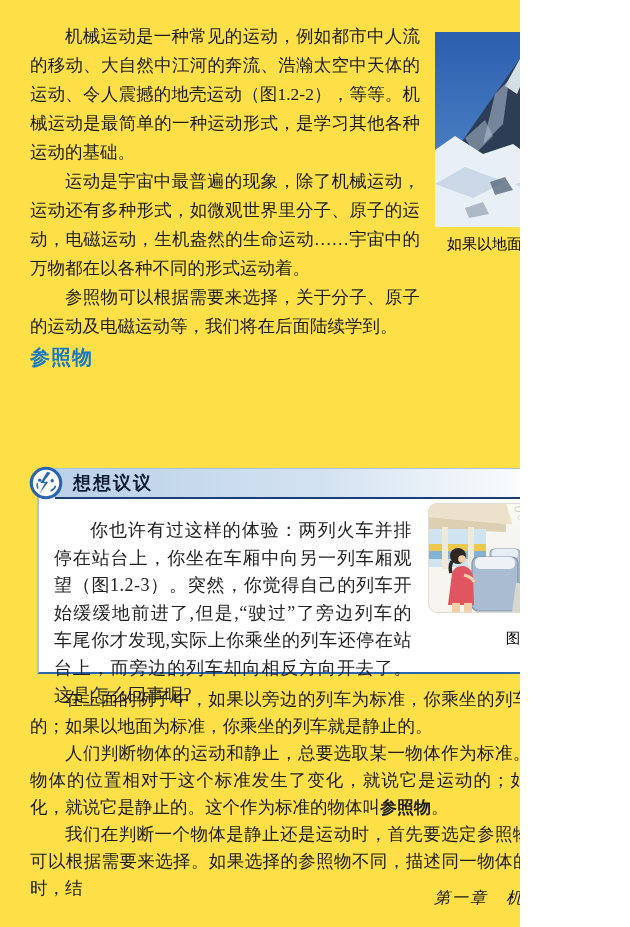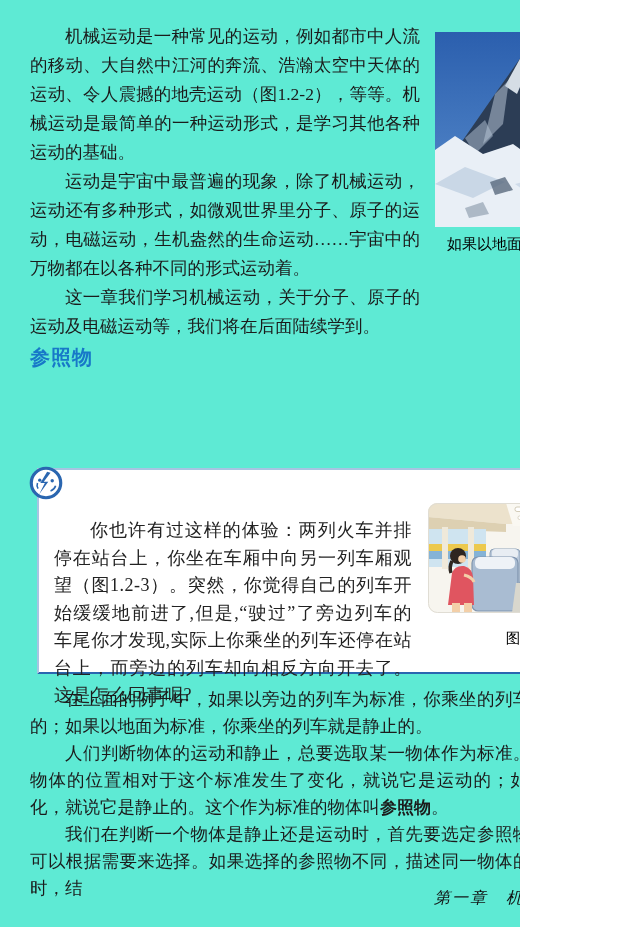--- a/index.html
+++ b/index.html
@@ -1,17 +1,17 @@
 <!DOCTYPE html>
 <html><head>
 <meta charset="utf-8">
 <style>
   html,body { margin:0; padding:0; background:#ffffff; }
   .page {
-    position:relative; width:520px; height:927px; background:#5eead4;
+    position:relative; width:520px; height:927px; background:#fde047;
     overflow:hidden; font-family:"Liberation Serif", serif; color:#1b1b1b;
   }
   
   .textblock p {
     margin:0; font-size:17.5px; line-height:29px; text-align:justify;
     text-indent:2em; color:#1b1b1b;
   }
   .intro { position:absolute; left:30px; top:22px; width:390px; }
   .lead  { position:absolute; left:30px; top:396px; width:572px; }
   .lead p { line-height:28.5px; }
@@ -68,21 +68,21 @@
   }
 </style>
 </head>
 <body>
 
 <div class="page">
 
   <div class="textblock intro">
     <p>机械运动是一种常见的运动，例如都市中人流的移动、大自然中江河的奔流、浩瀚太空中天体的运动、令人震撼的地壳运动（图1.2-2），等等。机械运动是最简单的一种运动形式，是学习其他各种运动的基础。</p>
     <p>运动是宇宙中最普遍的现象，除了机械运动，运动还有多种形式，如微观世界里分子、原子的运动，电磁运动，生机盎然的生命运动……宇宙中的万物都在以各种不同的形式运动着。</p>
-    <p>这一章我们学习机械运动，关于分子、原子的运动及电磁运动等，我们将在后面陆续学到。</p>
+    <p>参照物可以根据需要来选择，关于分子、原子的运动及电磁运动等，我们将在后面陆续学到。</p>
   </div>
 
   <figure class="fig-everest" style="margin:0">
     <svg width="178" height="195" viewBox="0 0 178 195" role="img">
       <defs>
         <linearGradient id="sky" x1="0" y1="0" x2="0" y2="1">
           <stop offset="0" stop-color="#2b5fae"></stop>
           <stop offset="1" stop-color="#5b8fce"></stop>
         </linearGradient>
       </defs>
@@ -102,20 +102,23 @@
     </svg>
     <figcaption class="cap">
       <div>如果以地面为标准</div>
     </figcaption>
   </figure>
 
   <div class="section-heading">参照物</div>
 
 
   <div class="think-box">
+    <div class="box-bar">
+      <span class="box-title">想想议议</span>
+    </div>
     <svg class="box-icon" viewBox="0 0 30 30">
       <circle cx="15" cy="15" r="13" fill="#ffffff" stroke="#2a66b0" stroke-width="2.8"></circle>
       <path d="M16,5 L10,15 L14,15 L9,25 L17,14 L13,14 L19,6 Z" fill="#2a66b0"></path>
       <circle cx="9.5" cy="12.5" r="1.5" fill="#2a66b0"></circle>
       <circle cx="20.5" cy="13" r="1.5" fill="#2a66b0"></circle>
       <path d="M19,22 q3.5,-1.2 4.5,-4.5" stroke="#2a66b0" fill="none" stroke-width="1.4"></path>
       <path d="M8,20 q-1.5,-2.5 -0.5,-5" stroke="#2a66b0" fill="none" stroke-width="1.4"></path>
     </svg>
     <div class="box-text">
       <p>你也许有过这样的体验：两列火车并排停在站台上，你坐在车厢中向另一列车厢观望（图1.2-3）。突然，你觉得自己的列车开始缓缓地前进了,但是,“驶过”了旁边列车的车尾你才发现,实际上你乘坐的列车还停在站台上，而旁边的列车却向相反方向开去了。这是怎么回事呢?</p>

